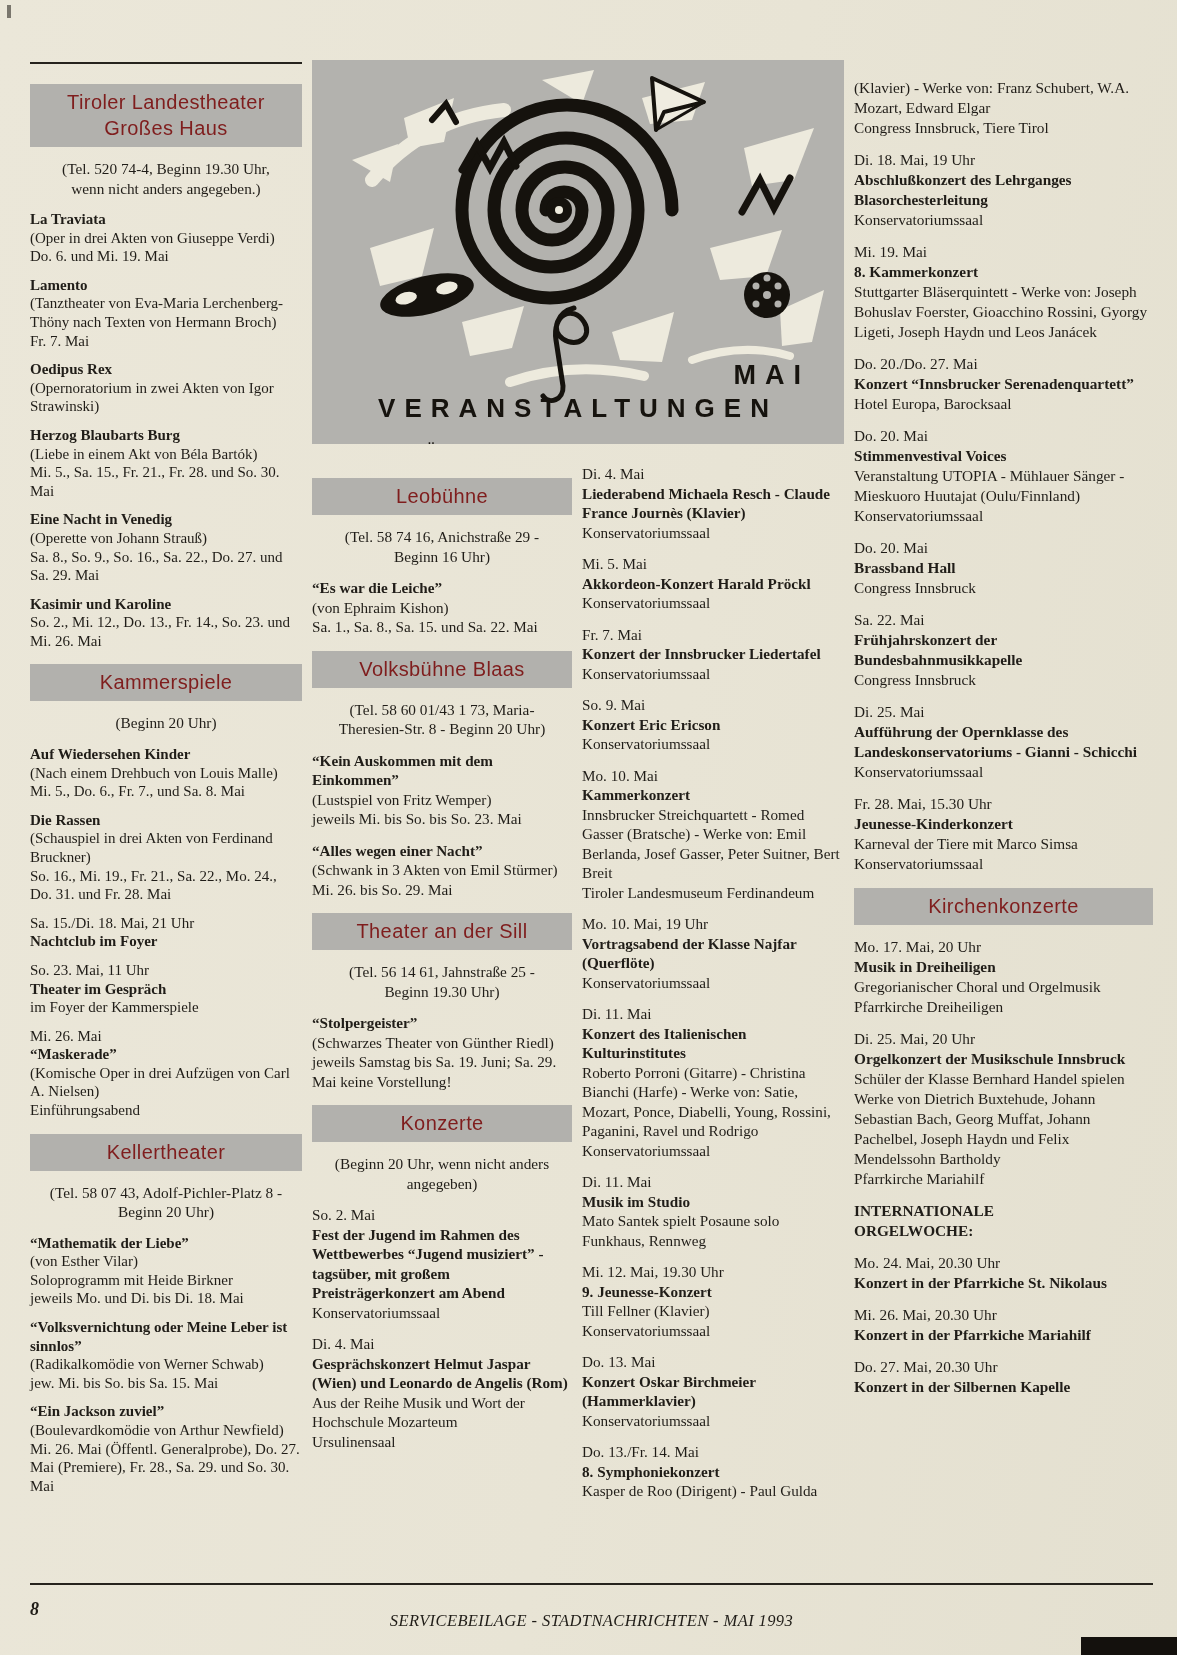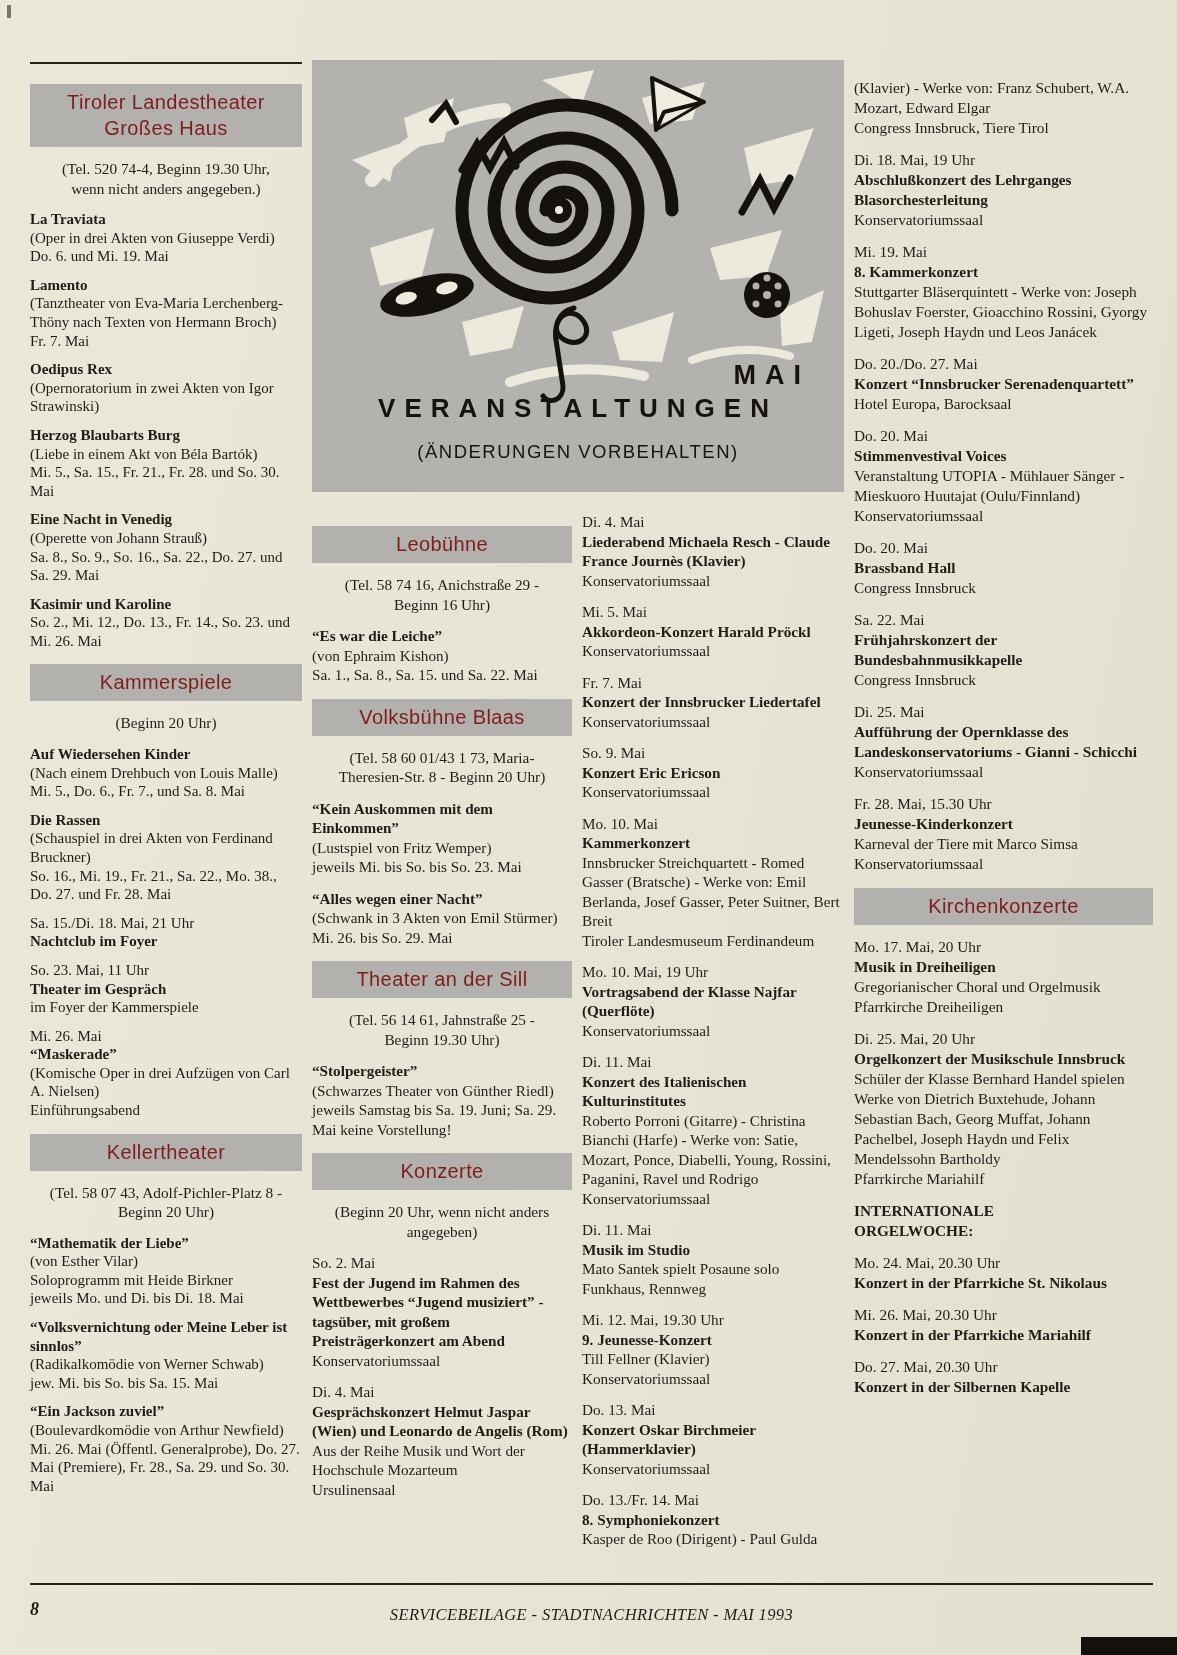--- a/index.html
+++ b/index.html
@@ -15,21 +15,21 @@
   }
   .col{min-width:0;}
   .col1{grid-column:1;grid-row:1 / span 2;}
   .col2{grid-column:2;grid-row:2;}
   .col3{grid-column:3;grid-row:2;}
   .col4{grid-column:4;grid-row:1 / span 2;padding-top:18px;}
   .col-rule{border-top:2.5px solid #26231d;margin:2px 0 20px 0;}
 
   
   .banner{
-    grid-column:2 / span 2;grid-row:1;height:432px;margin-bottom:20px;
+    grid-column:2 / span 2;grid-row:1;height:384px;margin-bottom:20px;
     background:#b3b2ae;position:relative;overflow:hidden;
   }
   .banner svg{position:absolute;left:0;top:0;}
   .b-mai{position:absolute;top:300px;right:34px;font-family:"Liberation Sans",sans-serif;
     font-weight:bold;font-size:27px;letter-spacing:9px;color:#16130e;}
   .b-title{position:absolute;top:333px;left:0;right:0;text-align:center;
     font-family:"Liberation Sans",sans-serif;font-weight:bold;font-size:26px;
     letter-spacing:9px;color:#16130e;white-space:nowrap;}
   .b-sub{position:absolute;top:381px;left:0;right:0;text-align:center;
     font-family:"Liberation Sans",sans-serif;font-size:18.5px;letter-spacing:1.5px;color:#17140f;}
@@ -48,21 +48,21 @@
   .line.b{font-weight:bold;}
   .col2 .line,.col3 .line{line-height:19.5px;font-size:15.2px;}
   .col2 .entry,.col3 .entry{margin-bottom:12px;}
   .col4 .line{line-height:20px;font-size:15.3px;}
   .col4 .entry{margin-bottom:12px;}
 
   
   .footer-rule{position:absolute;left:30px;right:24px;bottom:70px;border-top:2.5px solid #26231d;}
   .footer{position:absolute;left:30px;right:24px;bottom:28px;height:28px;}
   .page-num{position:absolute;left:0;top:0;font-style:italic;font-weight:bold;font-size:18px;}
-  .footer-caption{position:absolute;left:0;right:0;top:6px;text-align:center;
+  .footer-caption{position:absolute;left:0;right:0;top:12px;text-align:center;
     font-style:italic;font-size:16.5px;letter-spacing:.4px;}
   .corner-bar{position:absolute;right:0;bottom:0;width:96px;height:18px;background:#14110d;}
 </style>
 </head>
 <body>
 
 <div class="scan-artifact"></div>
 
 <div class="content">
 
@@ -106,21 +106,21 @@
       </div>
       <p class="note">(Beginn 20 Uhr)</p>
       <div class="entry">
         <p class="line b">Auf Wiedersehen Kinder</p>
         <p class="line">(Nach einem Drehbuch von Louis Malle)</p>
         <p class="line">Mi. 5., Do. 6., Fr. 7., und Sa. 8. Mai</p>
       </div>
       <div class="entry">
         <p class="line b">Die Rassen</p>
         <p class="line">(Schauspiel in drei Akten von Ferdinand Bruckner)</p>
-        <p class="line">So. 16., Mi. 19., Fr. 21., Sa. 22., Mo. 38., Do. 27. und Fr. 28. Mai</p>
+        <p class="line">So. 16., Mi. 19., Fr. 21., Sa. 22., Mo. 24., Do. 31. und Fr. 28. Mai</p>
       </div>
       <div class="entry">
         <p class="line">Sa. 15./Di. 18. Mai, 21 Uhr</p>
         <p class="line b">Nachtclub im Foyer</p>
       </div>
       <div class="entry">
         <p class="line">So. 23. Mai, 11 Uhr</p>
         <p class="line b">Theater im Gespräch</p>
         <p class="line">im Foyer der Kammerspiele</p>
       </div>

